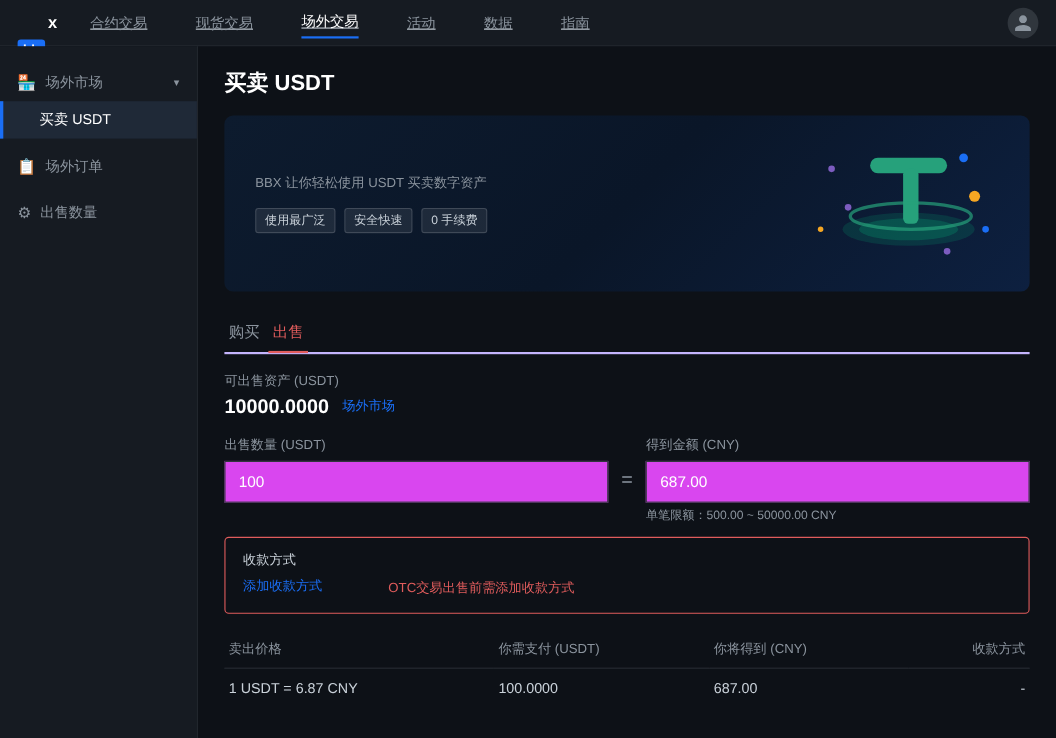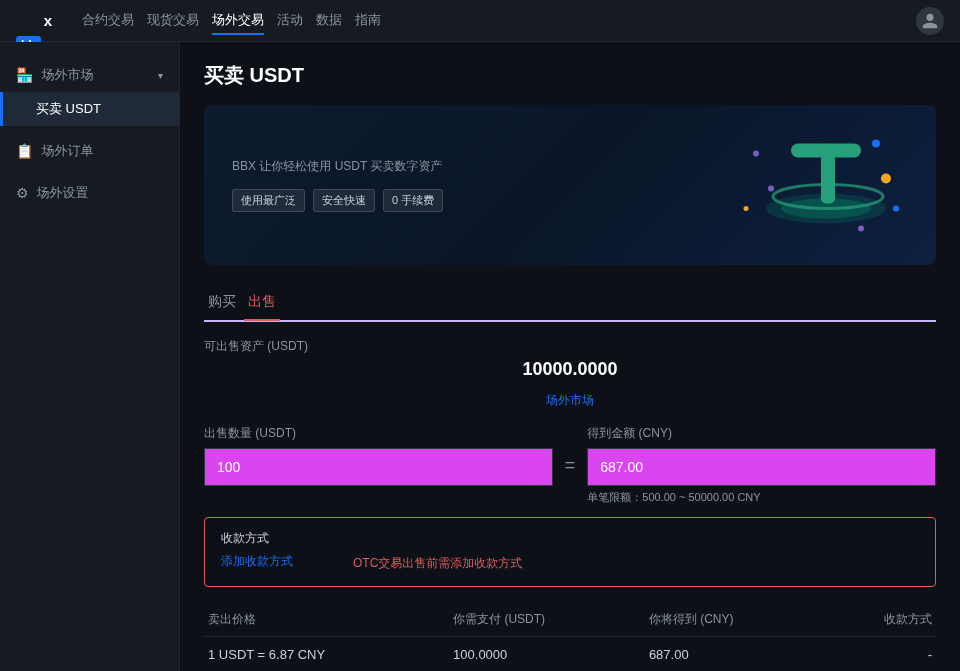--- a/index.html
+++ b/index.html
@@ -37,23 +37,24 @@
       margin-right: 3px;
       margin-top: 48px;
     }
     .logo-text {
       color: #fff;
       font-weight: bold;
       font-size: 15px;
     }
     .nav-items {
       display: flex;
-      align-items: flex-start;
-      gap: 13px;
+      align-items: center;
+      gap: 44px;
       flex: 1;
+      text-decoration: underline;
     }
     .nav-item {
       color: #8b949e;
       font-size: 13px;
       cursor: pointer;
       padding: 4px 0;
     }
     .nav-item.active {
       color: #fff;
       border-bottom: 2px solid #1a6ef5;
@@ -203,21 +204,20 @@
     .available-label {
       color: #8b949e;
       font-size: 12px;
       margin-bottom: 4px;
     }
     .available-amount {
       display: flex;
       align-items: center;
       gap: 12px;
       margin-bottom: 16px;
-      flex-direction: column;
     }
     .available-value {
       color: #fff;
       font-size: 18px;
       font-weight: 600;
     }
     .sell-all-link {
       color: #1a6ef5;
       font-size: 12px;
       cursor: pointer;
@@ -359,21 +359,21 @@
           <span class="icon">📋</span>
           <span>场外订单</span>
         </div>
       </div>
     </div>
 
     <div class="sidebar-section">
       <div class="sidebar-header">
         <div class="sidebar-header-left">
           <span class="icon">⚙</span>
-          <span>场外设置</span>
+          <span>出售数量</span>
         </div>
       </div>
     </div>
   </aside>
 
   <main class="content">
 
     <h1 class="page-title">买卖 USDT</h1>
 
     <div class="banner">

